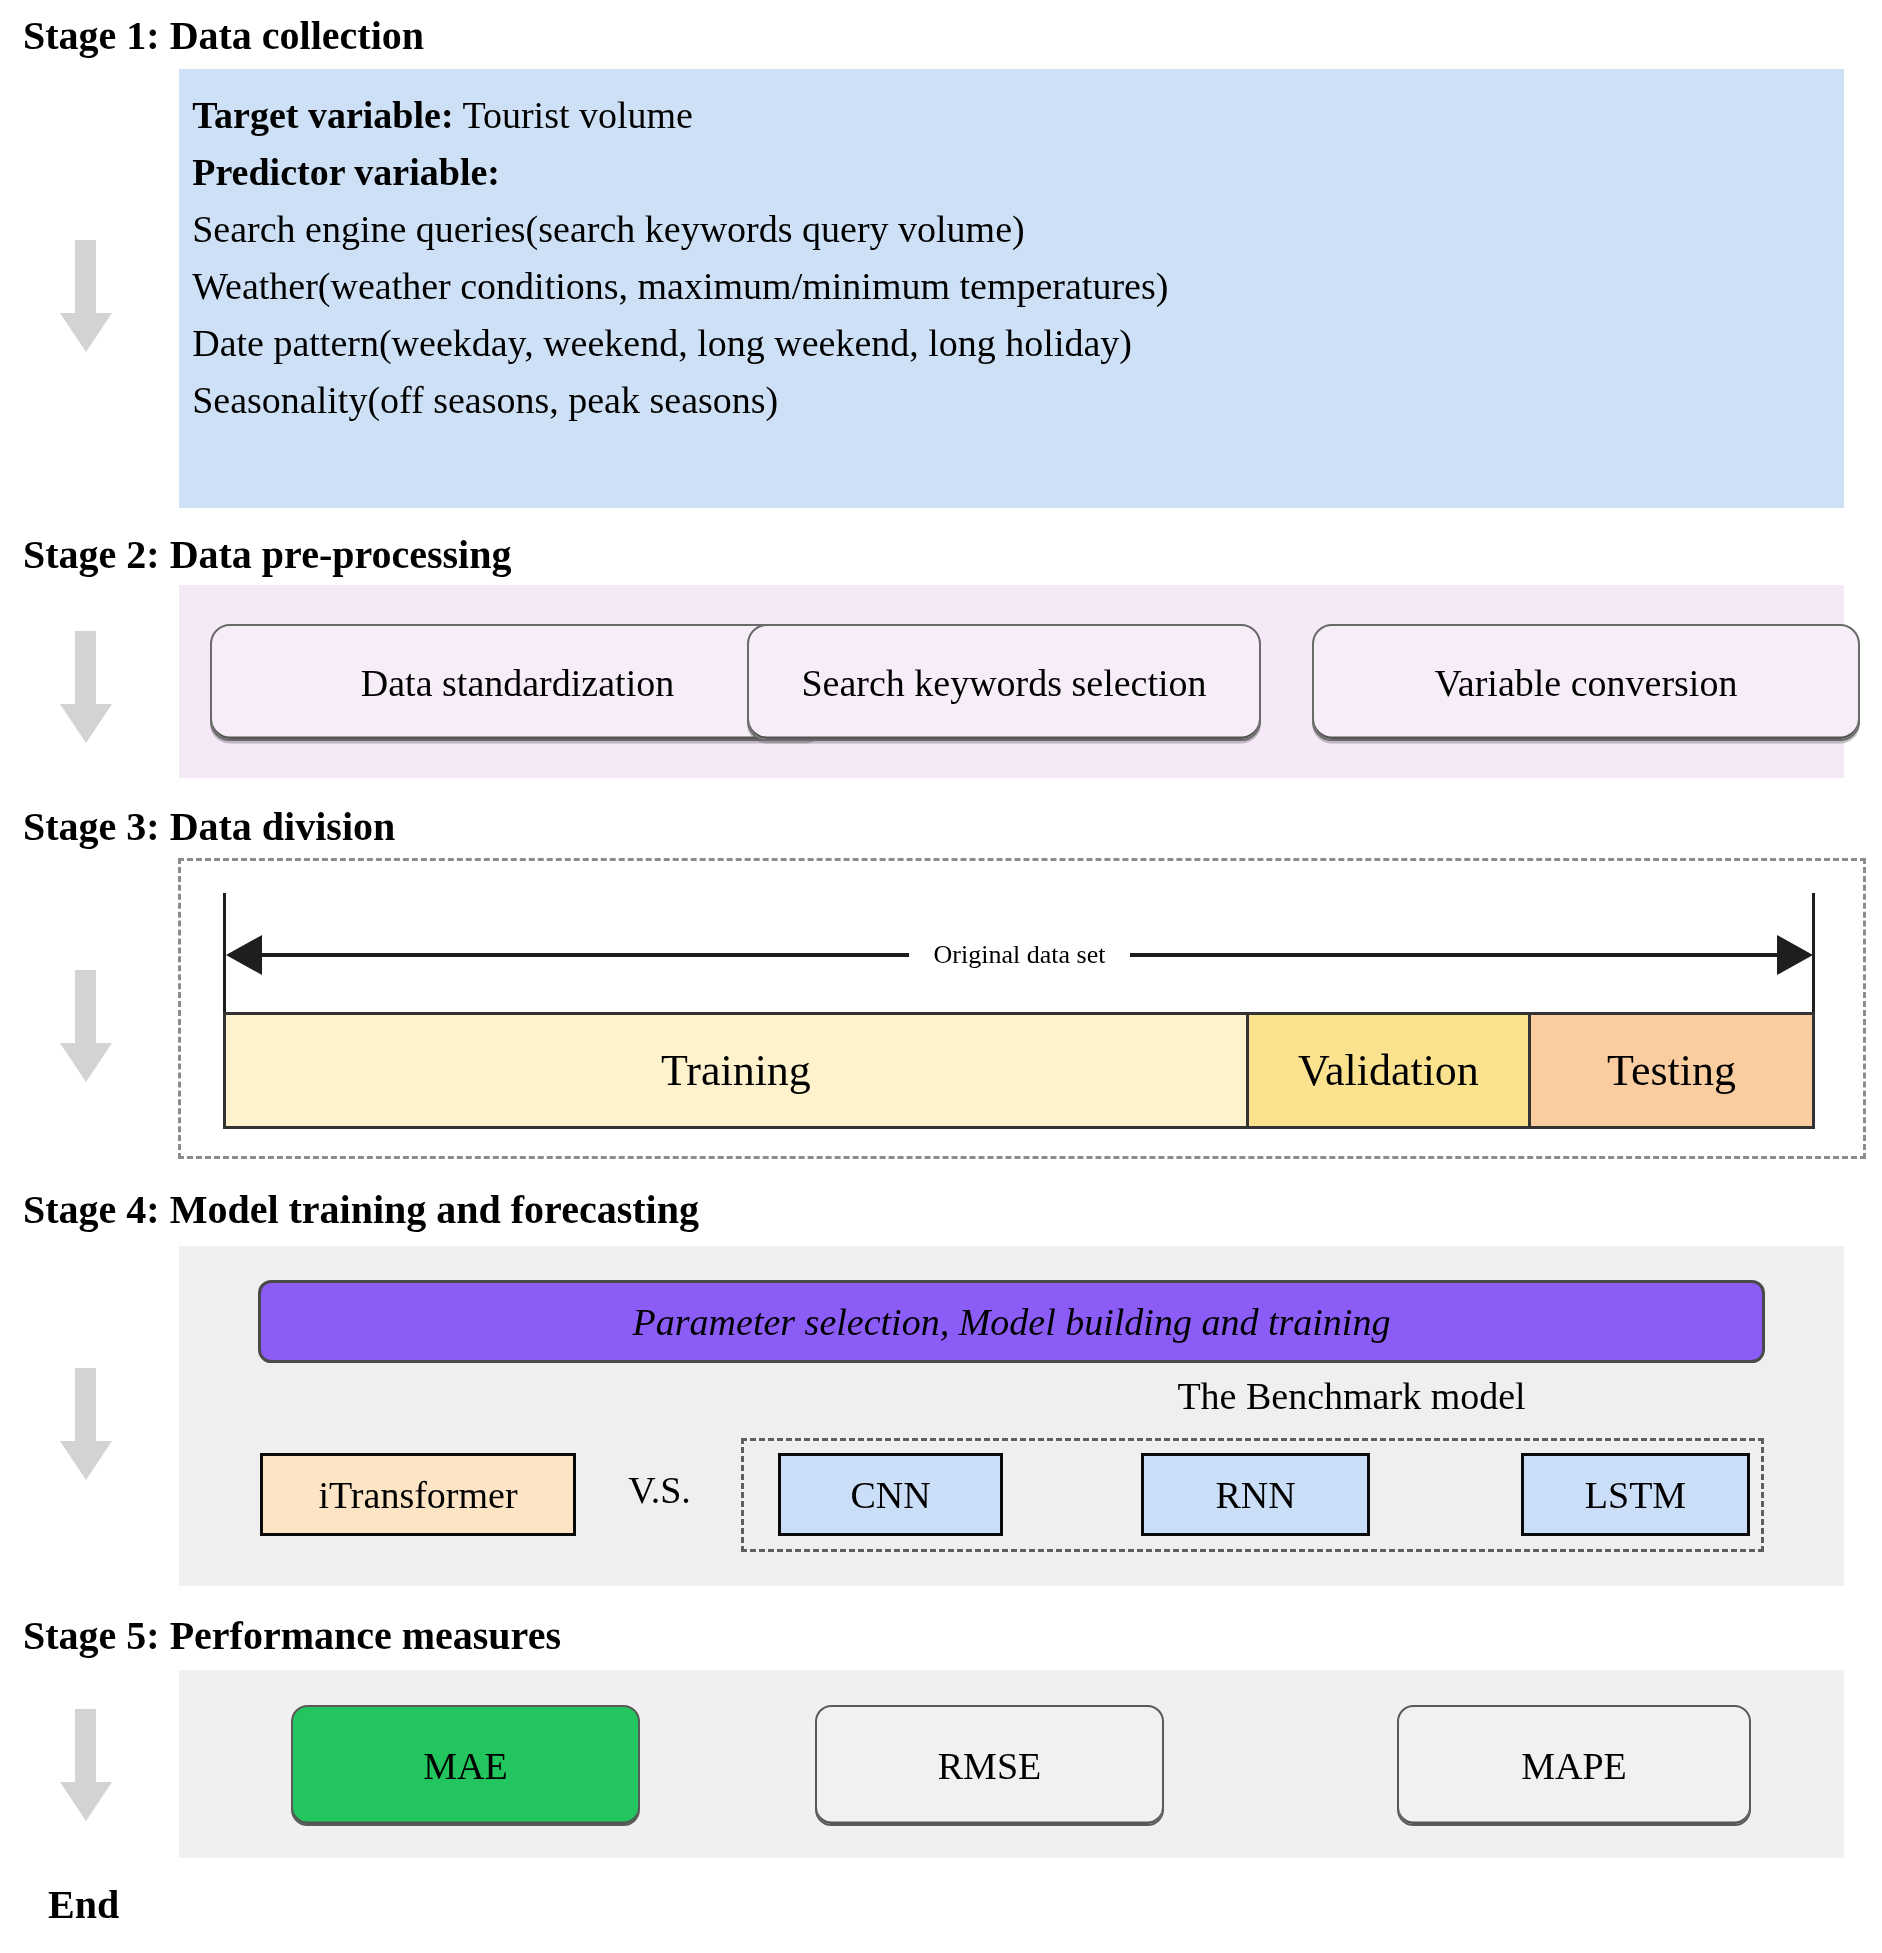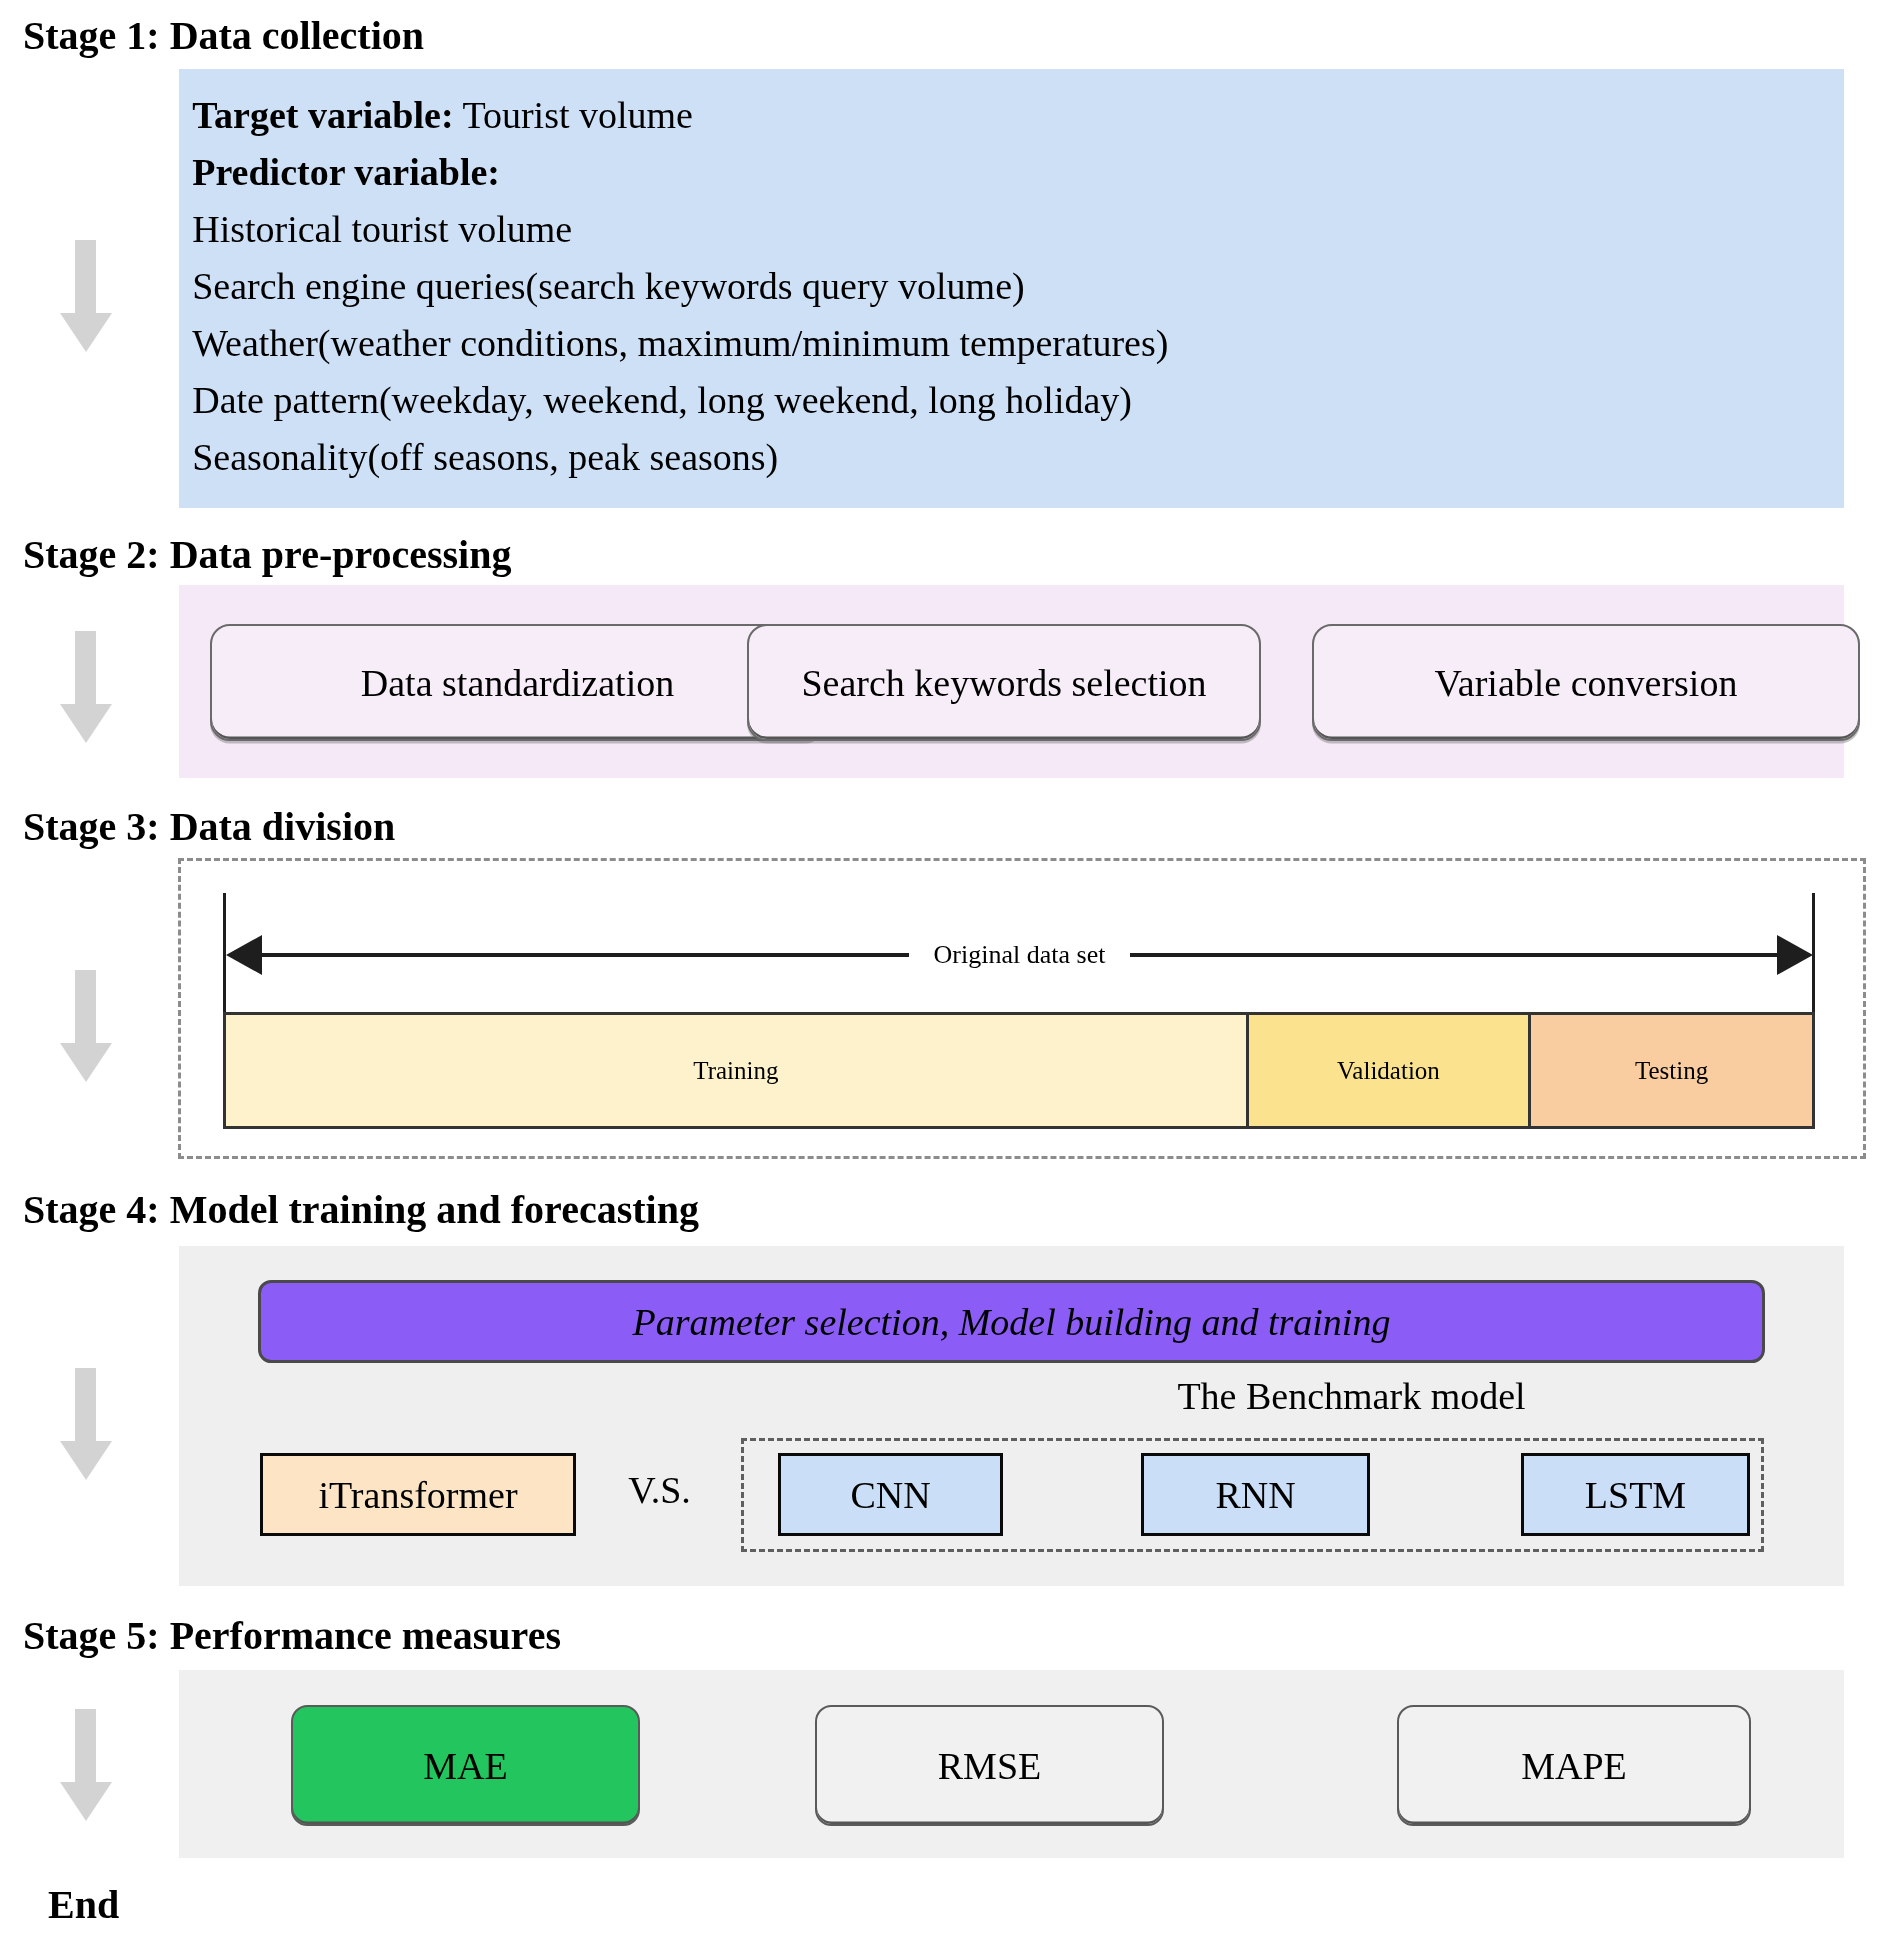--- a/index.html
+++ b/index.html
@@ -36,21 +36,21 @@
   .tick.left { left:223px; } .tick.right { left:1812px; }
   .dataset-arrow { position:absolute; left:226px; top:932px; width:1587px; height:46px;
     display:flex; align-items:center; }
   .ah { width:0; height:0; border-top:20px solid transparent; border-bottom:20px solid transparent; }
   .ah.left  { border-right:36px solid #1e1e1e; }
   .ah.right { border-left:36px solid #1e1e1e; }
   .aline { flex:1; height:4.1px; background:#1e1e1e; }
   .ds-label { padding:0 25px; font-size:26px; white-space:nowrap; }
   .split-bar { position:absolute; left:223px; top:1012px; width:1592px; height:117px;
     border:3.3px solid #333; display:flex; }
-  .seg { display:flex; align-items:center; justify-content:center; font-size:25px; }
+  .seg { display:flex; align-items:center; justify-content:center; font-size:44px; }
   .seg + .seg { border-left:3.3px solid #333; }
 
   
   .stage4-box { position:absolute; left:179px; top:1246px; width:1665px; height:340px; }
   .param-box { position:absolute; left:258px; top:1280px; width:1507px; height:83px;
     border:3.3px solid #4a4a4a; border-radius:13.2px; display:flex; align-items:center; justify-content:center;
     font-size:38px; }
   .benchmark-label { position:absolute; left:1021px; top:1374px; width:661px; text-align:center;
     font-size:38px; }
   .benchmark-dashed { position:absolute; left:741px; top:1438px; width:1023px; height:114px;
@@ -76,21 +76,20 @@
 </style>
 </head>
 <body>
 
 <div id="canvas">
 
   <div class="stage-heading" style="top:11.6px;">Stage 1: Data collection</div>
   <div class="stage1-box" style="background: rgb(206, 224, 245);">
     <div class="line"><span class="bold">Target variable:</span><span> Tourist volume</span></div>
     <div class="line bold">Predictor variable:</div>
-    <div class="line">Historical tourist volume</div>
     <div class="line">Search engine queries(search keywords query volume)</div>
     <div class="line">Weather(weather conditions, maximum/minimum temperatures)</div>
     <div class="line">Date pattern(weekday, weekend, long weekend, long holiday)</div>
     <div class="line">Seasonality(off seasons, peak seasons)</div>
   </div>
   <div class="down-arrow" style="top:240px;">
     <div class="stem"></div>
     <div class="head"></div>
   </div>
 

